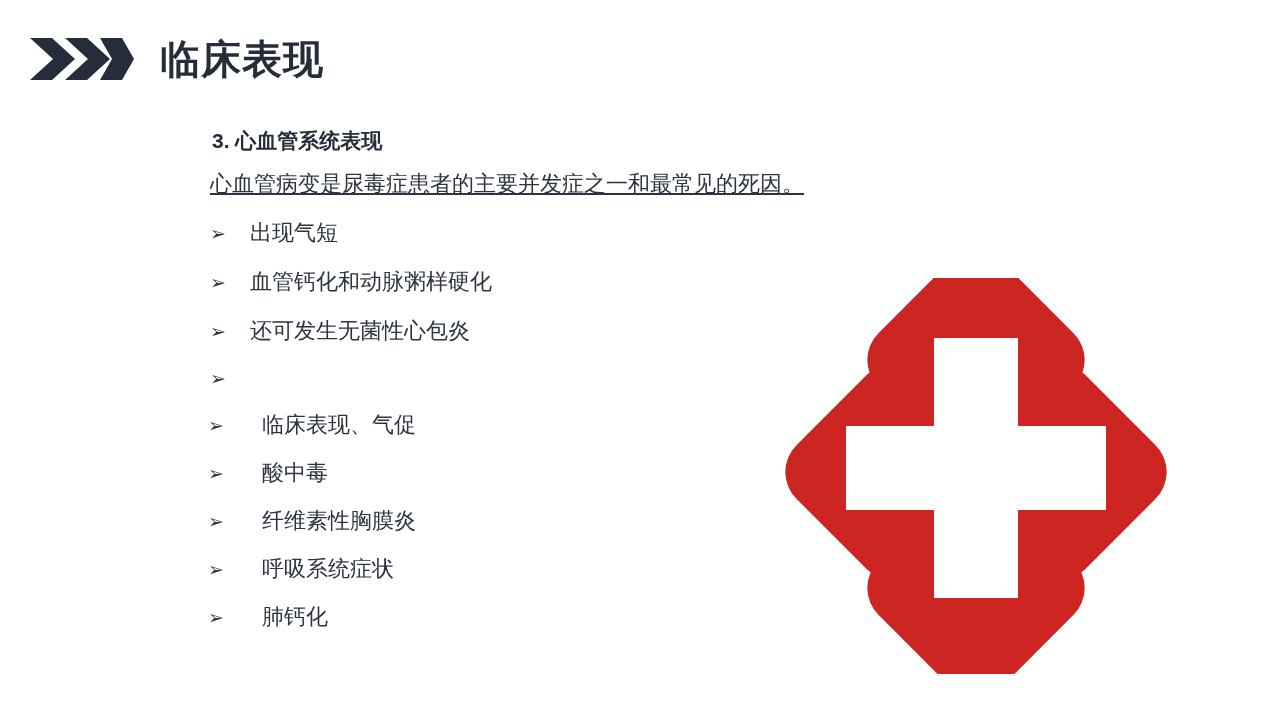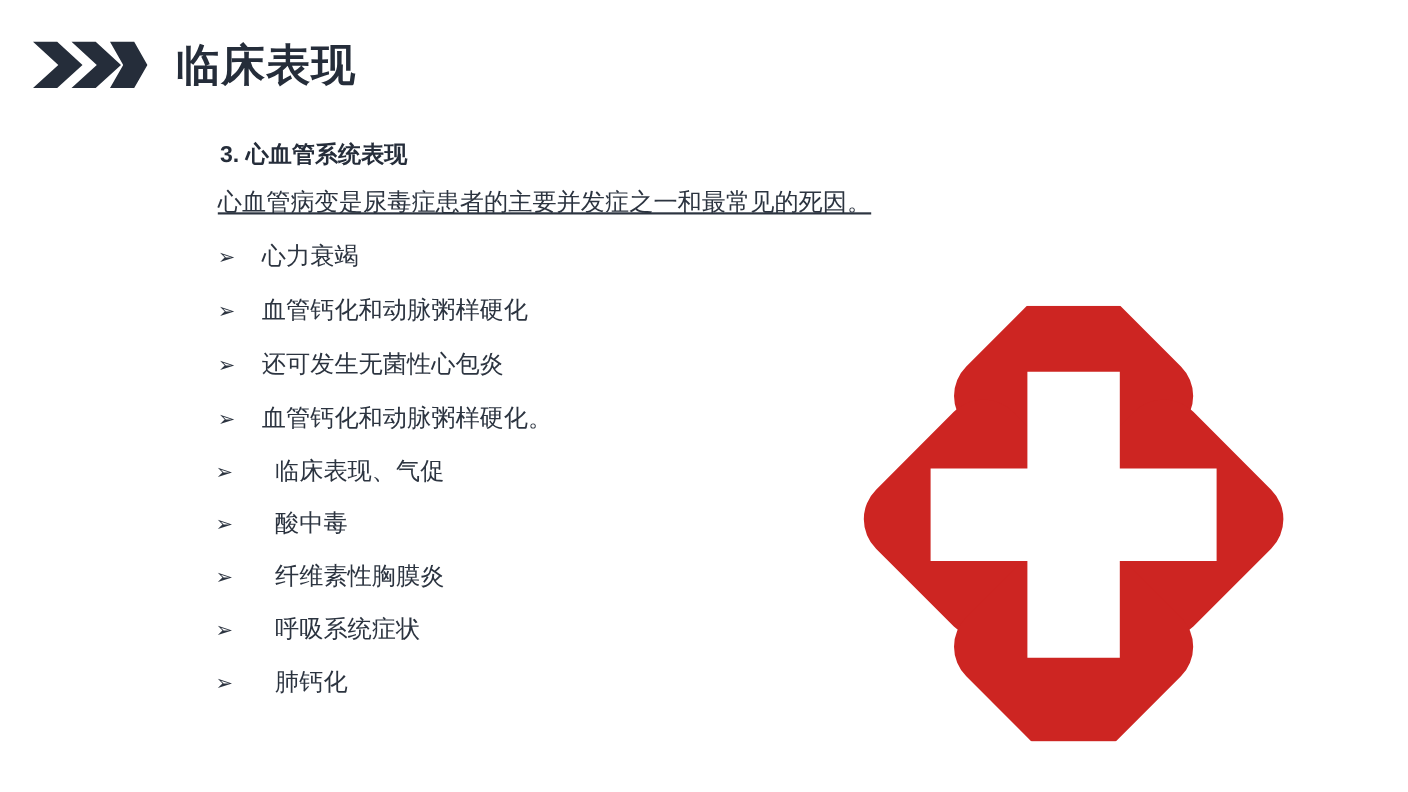--- a/index.html
+++ b/index.html
@@ -40,21 +40,21 @@
     font-size: 40px;
     font-weight: bold;
     letter-spacing: 1px;
     color: #252d3a;
     white-space: nowrap;
   }
 
   
   .content {
     position: absolute;
-    left: 196px;
+    left: 208px;
     top: 130px;
     width: 620px;
   }
 
   .section-heading {
     font-size: 21px;
     font-weight: bold;
     color: #252d3a;
     line-height: 1;
     margin: 0 0 0 4px;
@@ -131,33 +131,32 @@
 
   <div class="group-cardio">
 
     <div class="section-heading">3. 心血管系统表现</div>
 
     <div class="para">心血管病变是尿毒症患者的主要并发症之一和最常见的死因。</div>
 
     <ul class="bullet-list">
       <li>
         <span class="bullet-mark">➢</span>
-        <span>心力衰竭</span>
+        <span>出现气短</span>
       </li>
       <li>
         <span class="bullet-mark">➢</span>
         <span>血管钙化和动脉粥样硬化</span>
       </li>
       <li>
         <span class="bullet-mark">➢</span>
         <span>还可发生无菌性心包炎</span>
       </li>
       <li>
         <span class="bullet-mark">➢</span>
-        <span>血管钙化和动脉粥样硬化。</span>
       </li>
     </ul>
   </div>
 
   <div class="group-resp">
 
 
     <ul class="bullet-list">
       <li>
         <span class="bullet-mark">➢</span>

